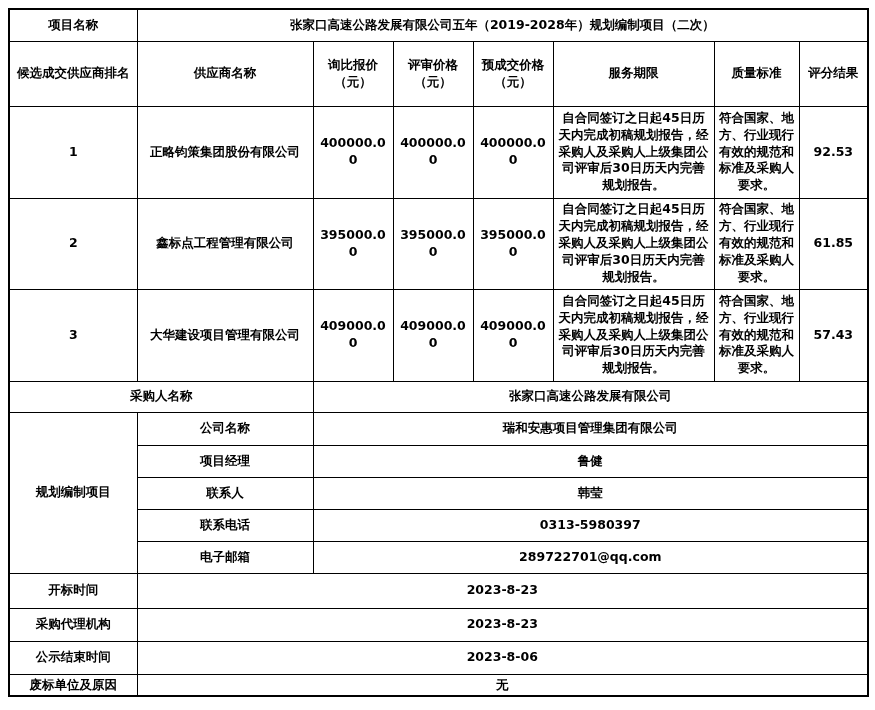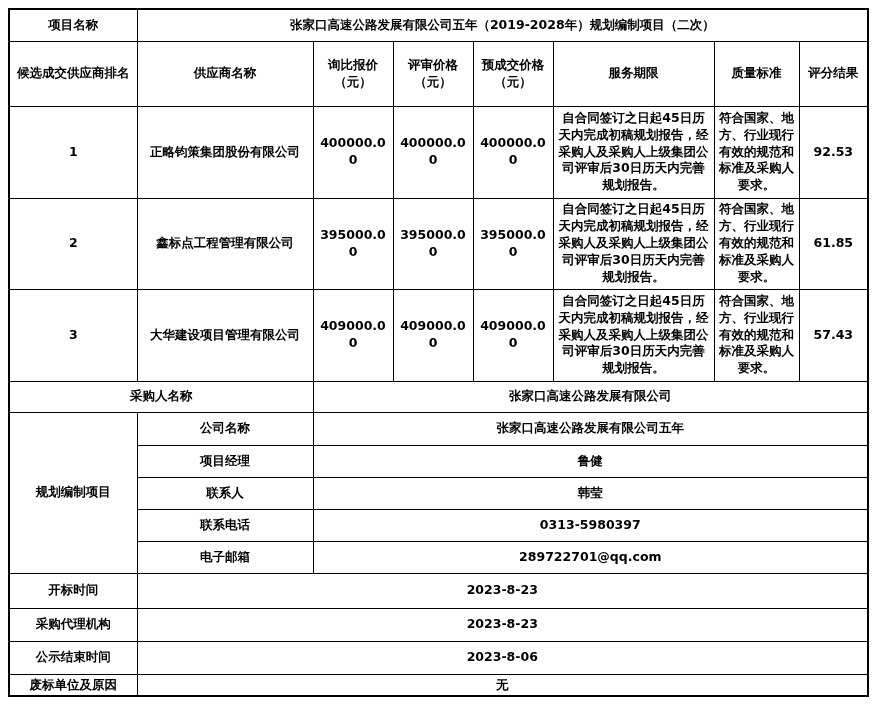--- a/index.html
+++ b/index.html
@@ -111,21 +111,21 @@
   </tr>
 
   <tr class="r-purch">
     <td colspan="2">采购人名称</td>
     <td colspan="6">张家口高速公路发展有限公司</td>
   </tr>
 
   <tr class="r-agency1">
     <td rowspan="5">规划编制项目</td>
     <td>公司名称</td>
-    <td colspan="6">张家口高速公路发展有限公司五年</td>
+    <td colspan="6">瑞和安惠项目管理集团有限公司</td>
   </tr>
   <tr class="r-agency">
     <td>项目经理</td>
     <td colspan="6">鲁健</td>
   </tr>
   <tr class="r-agency">
     <td>联系人</td>
     <td colspan="6">韩莹</td>
   </tr>
   <tr class="r-agency">

